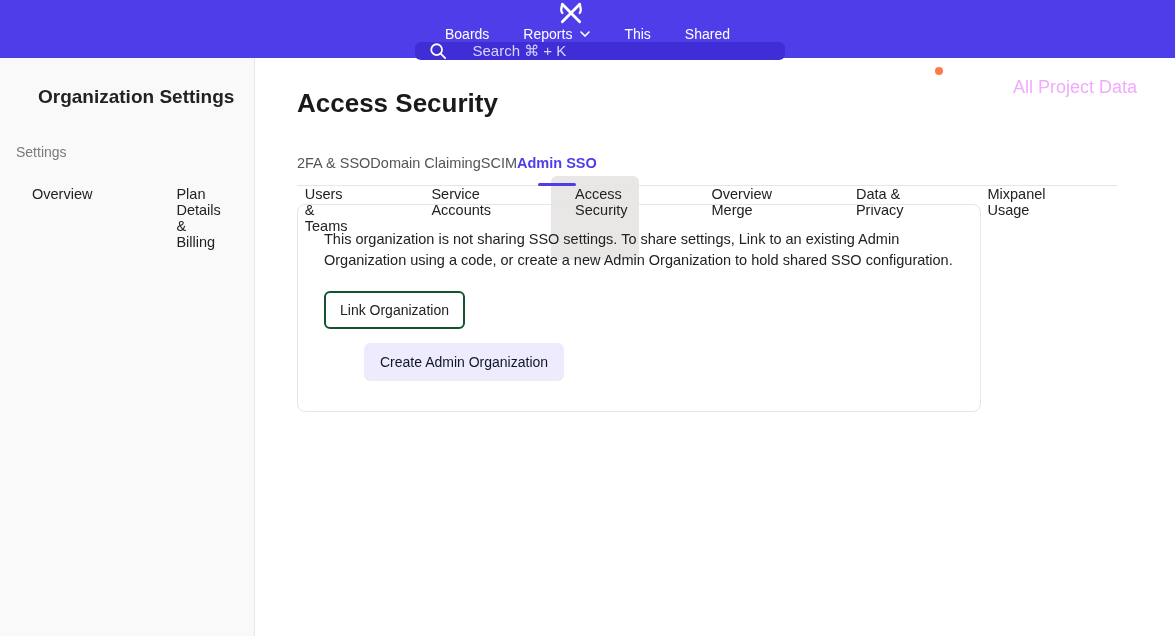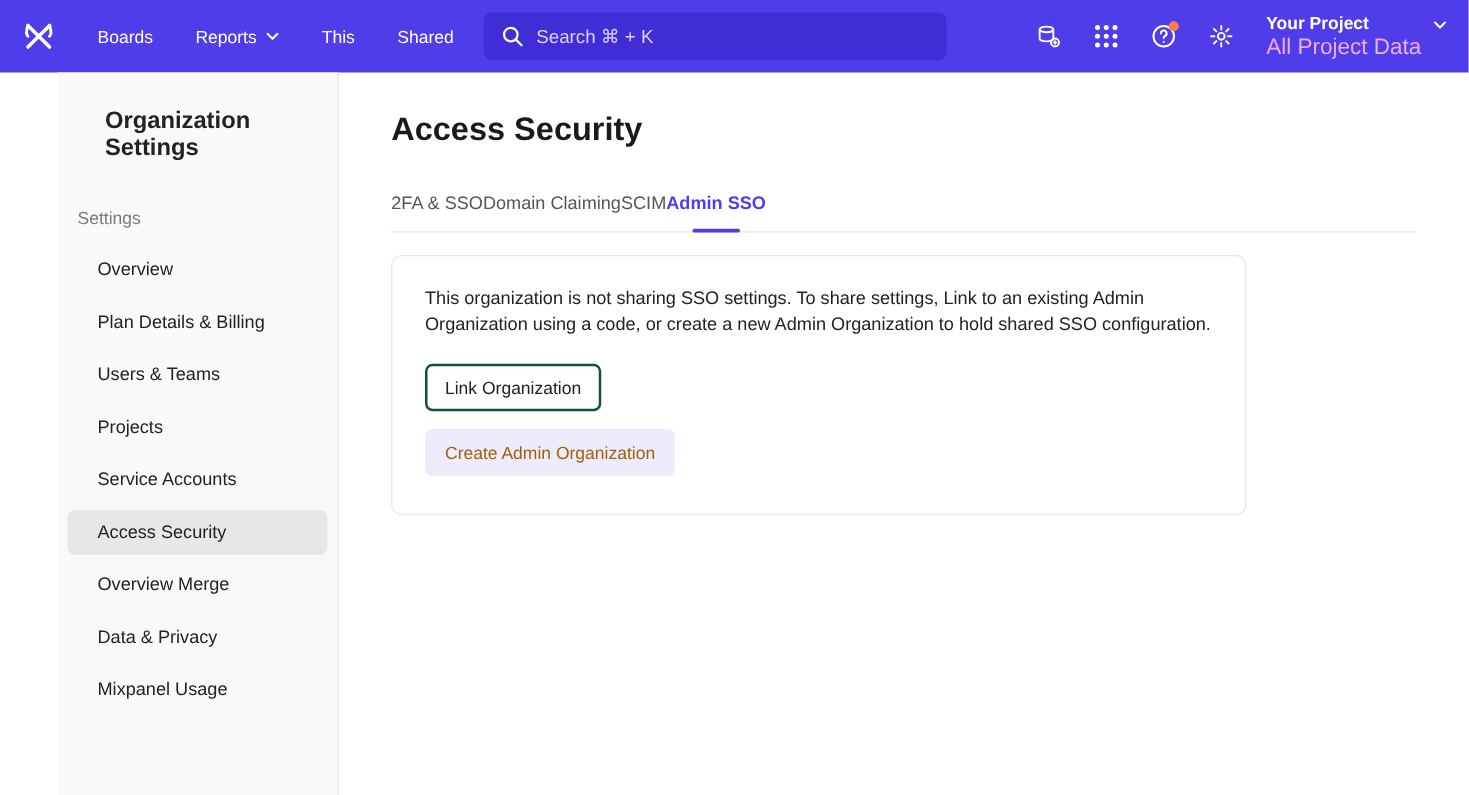--- a/index.html
+++ b/index.html
@@ -14,20 +14,21 @@
       overflow: hidden;
       background: #fff;
     }
     .topbar {
       height: 58px;
       background: #4f3dea;
       display: flex;
       align-items: center;
       padding: 0 18px;
       color: #fff;
+      flex-direction: column;
     }
     .logo {
       width: 26px;
       height: 26px;
       margin-right: 34px;
       flex-shrink: 0;
     }
     .nav-links {
       display: flex;
       align-items: center;
@@ -50,21 +51,21 @@
     }
     .search {
       margin-left: 24px;
       width: 370px;
       height: 38px;
       background: #3f2dd6;
       border-radius: 6px;
       display: flex;
       align-items: center;
       padding: 0 14px;
-      gap: 10px;
+      gap: 26px;
       color: #fff;
       cursor: text;
     }
     .search-icon {
       width: 18px;
       height: 18px;
       flex-shrink: 0;
     }
     .search-placeholder {
       font-size: 15px;
@@ -110,21 +111,20 @@
       font-weight: 600;
       color: #fff;
     }
     .project-sub {
       font-size: 18px;
       color: #f0abfc;
     }
     .body-area {
       display: flex;
       height: calc(636px - 58px);
-      padding-left: 46px;
     }
     .sidebar {
       width: 255px;
       background: #f9f9f9;
       border-right: 1px solid #e6e6e6;
       padding: 28px 0 0 0;
     }
     .sidebar-title {
       font-size: 19px;
       font-weight: 700;
@@ -134,22 +134,23 @@
     }
     .sidebar-section-label {
       font-size: 14px;
       color: #7a7a7a;
       font-weight: 500;
       padding: 0 0 0 16px;
       margin-bottom: 16px;
     }
     .sidebar-items {
       display: flex;
-      flex-direction: column;
+      flex-direction: row;
       padding: 0 8px;
+      gap: 48px;
     }
     .sidebar-item {
       font-size: 14.5px;
       color: #222;
       padding: 10px 12px 10px 24px;
       border-radius: 6px;
       cursor: pointer;
       margin-bottom: 6px;
     }
     .sidebar-item.active {
@@ -218,22 +219,23 @@
       font-size: 14px;
       font-weight: 500;
       cursor: pointer;
       border: 2px solid #14532d;
       background: #fff;
       color: #222;
     }
     .btn.primary-soft {
       background: #eeebfd;
       border-color: #eeebfd;
-      color: #a16207;
-      font-weight: 500;
+      color: #0f172a;
+      font-weight: 500;
+      margin-left: 40px;
     }
     .btn-row { margin-bottom: 14px; }
   </style>
 </head>
 <body>
 
 <div class="topbar">
   <div class="logo">
     <svg viewBox="0 0 24 24" fill="none" stroke="#fff" stroke-width="2.6" stroke-linecap="round">
       <path d="M4 4 L20 20 M20 4 L4 20"></path>
@@ -322,21 +324,20 @@
 </div>
 
 <div class="body-area">
   <div class="sidebar">
     <div class="sidebar-title">Organization Settings</div>
     <div class="sidebar-section-label">Settings</div>
     <div class="sidebar-items">
       <div class="sidebar-item"><span>Overview</span></div>
       <div class="sidebar-item"><span>Plan Details &amp; Billing</span></div>
       <div class="sidebar-item"><span>Users &amp; Teams</span></div>
-      <div class="sidebar-item"><span>Projects</span></div>
       <div class="sidebar-item"><span>Service Accounts</span></div>
       <div class="sidebar-item active"><span>Access Security</span></div>
       <div class="sidebar-item"><span>Overview Merge</span></div>
       <div class="sidebar-item"><span>Data &amp; Privacy</span></div>
       <div class="sidebar-item"><span>Mixpanel Usage</span></div>
     </div>
   </div>
 
   <div class="main">
     <h1 class="page-title">Access Security</h1>

